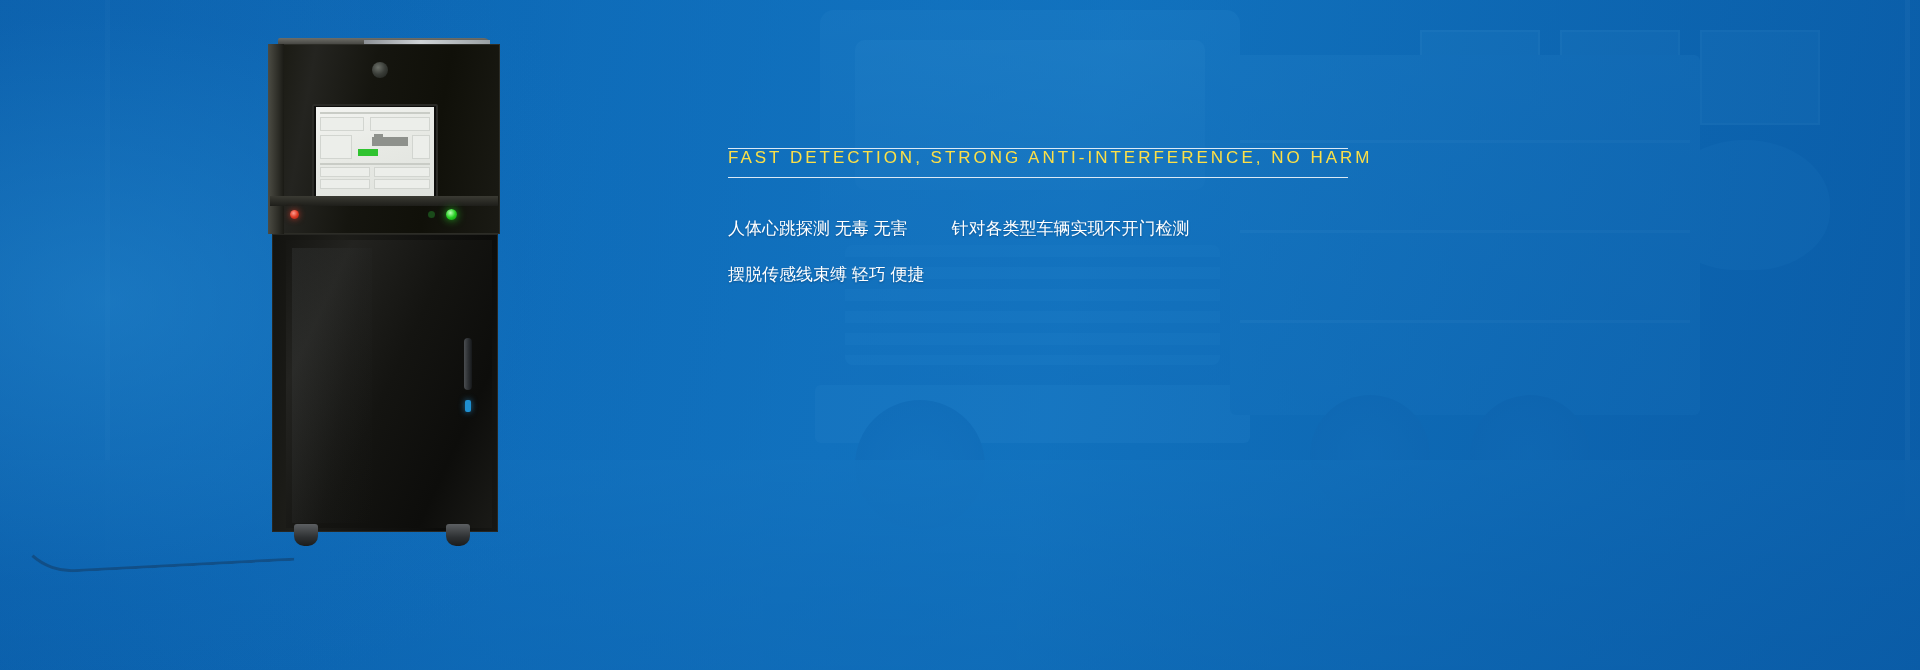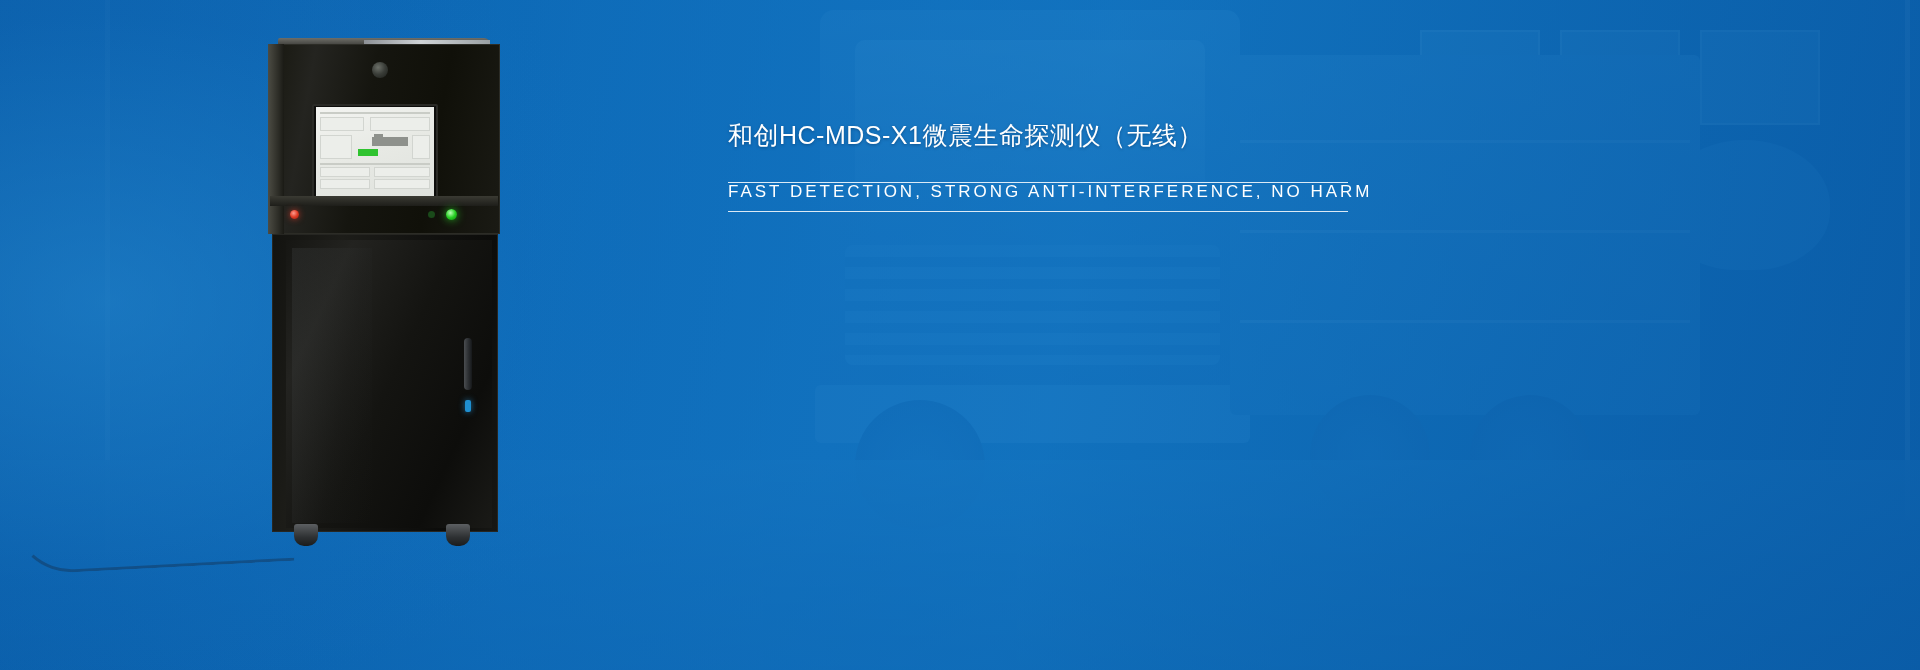--- a/index.html
+++ b/index.html
@@ -204,21 +204,21 @@
     font-size:53px;
     line-height:68px;
     letter-spacing:2px;
     white-space:nowrap;
     margin-top:6px;
     text-shadow:0 2px 5px rgba(0,35,70,.35);
   }
   .slogan .gap { display:inline-block; width:26px; }
 
   .slogan-en {
-    color:#ffffff;
+    color:#fde047;
     font-size:17px;
     line-height:22px;
     letter-spacing:3.0px;
     white-space:nowrap;
     font-weight:400;
     text-align:left;
     margin-top:-2px;
   }
 
   .features { margin-top:38px; }
@@ -304,24 +304,31 @@
     <div class="lower-sheen"></div>
     <div class="handle"></div>
     <div class="lock-led"></div>
 
     <div class="caster l"></div>
     <div class="caster r"></div>
   </div>
 
   <div class="copy">
 
-    <div class="product-title">和创HC-MDS-X1微震生命探测仪（无线）</div>
 
     <div class="rule rule-top"></div>
 
 
     <div class="slogan-en">FAST DETECTION, STRONG ANTI-INTERFERENCE, NO HARM</div>
 
     <div class="rule rule-bottom"></div>
 
+    <div class="features">
+      <div class="feature-line">
+        <span>人体心跳探测 无毒 无害</span><span class="spacer"></span><span>针对各类型车辆实现不开门检测</span>
+      </div>
+      <div class="feature-line">
+        <span>摆脱传感线束缚 轻巧 便捷</span>
+      </div>
+    </div>
 
   </div>
 </div>
 
 </body></html>

